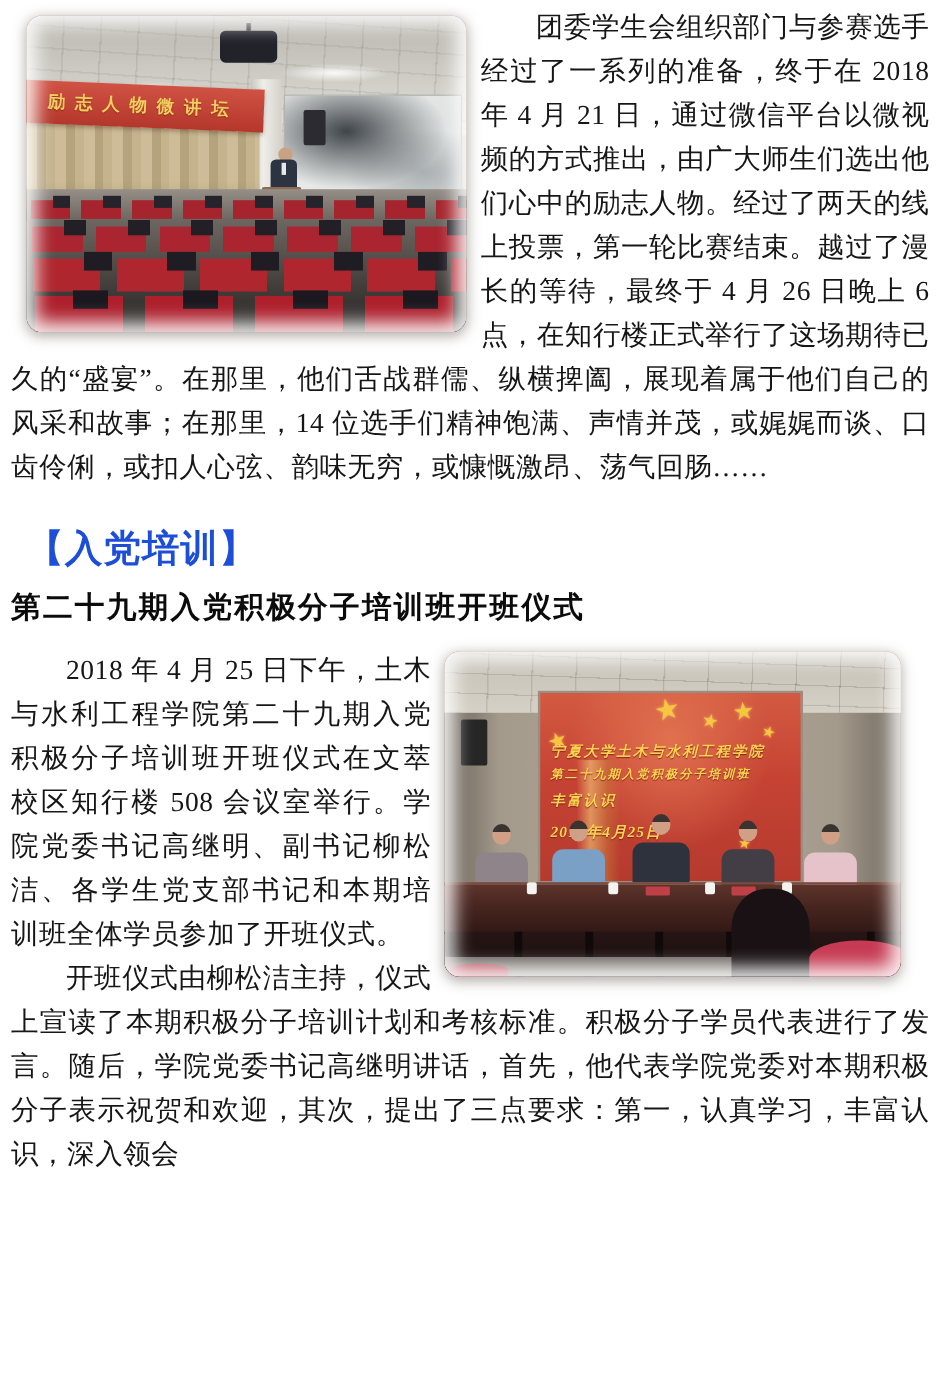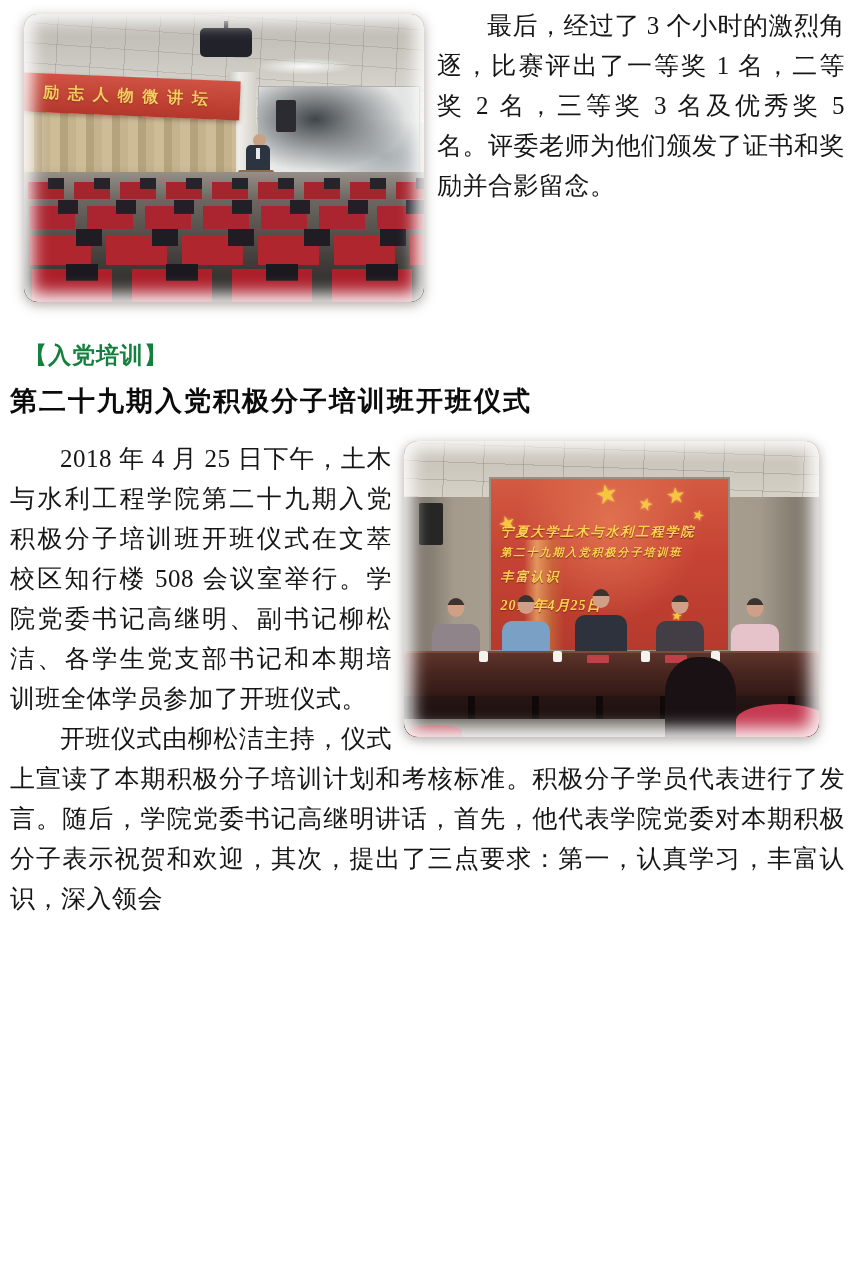--- a/index.html
+++ b/index.html
@@ -14,21 +14,21 @@
     color:#161616;
   }
   .story{overflow:visible;}
   .story::after{content:"";display:block;clear:both;}
   .body-text{
     font-size:25px;line-height:40px;margin:0;
     text-align:justify;letter-spacing:0.5px;
   }
   .indent{text-indent:2em;}
   .section-heading{
-    font-size:23px;font-weight:bold;color:#15803d;
+    font-size:34px;font-weight:bold;color:#1d4ed8;
     margin:30px 0 0 14px;letter-spacing:1px;
   }
   .article-title{
     font-size:27px;font-weight:bold;color:#0b0b0b;
     margin:12px 0 20px 0;letter-spacing:2px;
   }
 
   
   .photo{
     position:relative;border-radius:14px;overflow:hidden;
@@ -182,21 +182,21 @@
       <div class="p1-presenter-head"></div>
       <div class="p1-presenter-body"></div>
       <div class="p1-podium"></div>
       <div class="p1-audience">
         <div class="p1-row r1"></div>
         <div class="p1-row r2"></div>
         <div class="p1-row r3"></div>
         <div class="p1-row r4"></div>
       </div>
     </figure>
-    <p class="body-text indent">最后，经过了 3 个小时的激烈角逐，比赛评出了一等奖 1 名，二等奖 2 名，三等奖 3 名及优秀奖 5 名。评委老师为他们颁发了证书和奖励并合影留念。</p>
+    <p class="body-text indent">团委学生会组织部门与参赛选手经过了一系列的准备，终于在 2018 年 4 月 21 日，通过微信平台以微视频的方式推出，由广大师生们选出他们心中的励志人物。经过了两天的线上投票，第一轮比赛结束。越过了漫长的等待，最终于 4 月 26 日晚上 6 点，在知行楼正式举行了这场期待已久的“盛宴”。在那里，他们舌战群儒、纵横捭阖，展现着属于他们自己的风采和故事；在那里，14 位选手们精神饱满、声情并茂，或娓娓而谈、口齿伶俐，或扣人心弦、韵味无穷，或慷慨激昂、荡气回肠……</p>
   </section>
 
   <h2 class="section-heading">【入党培训】</h2>
   <h1 class="article-title">第二十九期入党积极分子培训班开班仪式</h1>
 
   <section class="story">
     <figure class="photo photo2">
       <div class="p2-ceiling"></div>
       <div class="p2-wall"></div>
       <div class="p2-speaker"></div>

